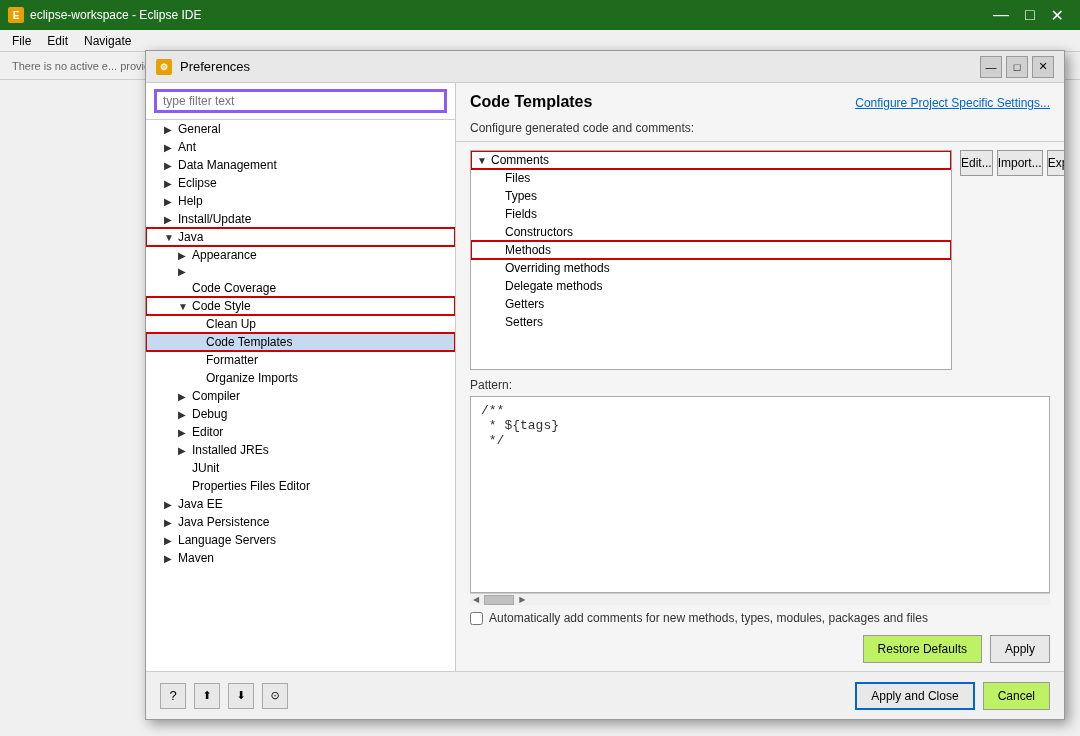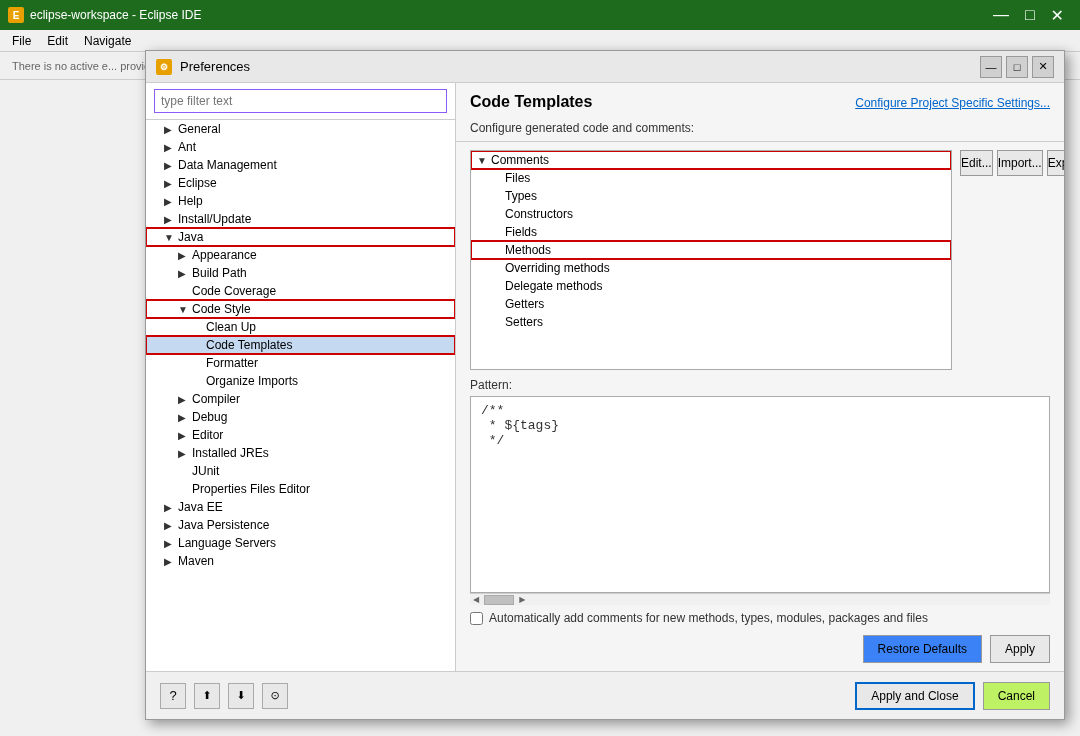--- a/index.html
+++ b/index.html
@@ -144,21 +144,21 @@
     }
 
     .filter-input-wrapper {
       padding: 6px 8px;
       border-bottom: 1px solid #ccc;
     }
 
     .filter-input {
       width: 100%;
       height: 24px;
-      border: 1px solid #8b5cf6;
+      border: 3px solid #8b5cf6;
       padding: 2px 6px;
       font-size: 12px;
       color: #888;
       background: white;
     }
 
     .tree-area {
       flex: 1;
       overflow-y: auto;
       overflow-x: hidden;
@@ -388,21 +388,21 @@
       background: #bef264;
       border: 1px solid #999;
       cursor: pointer;
       font-size: 12px;
       display: flex;
       align-items: center;
       justify-content: center;
     }
 
     .restore-defaults-btn {
-      background: #3b82f6;
+      background: #bef264;
       margin-left: 28px;
     }
 
     .apply-close-btn {
       background: #e8e8e8;
       border: 2px solid #0066cc;
       font-weight: normal;
     }
 
     .apply-btn {
@@ -497,21 +497,20 @@
         <div class="tree-item indent-1 highlight-red">
           <span class="tree-arrow">▼</span>
           <span class="tree-label">Java</span>
         </div>
         <div class="tree-item indent-2">
           <span class="tree-arrow">▶</span>
           <span class="tree-label">Appearance</span>
         </div>
         <div class="tree-item indent-2">
           <span class="tree-arrow">▶</span>
-          <span class="tree-label">Build Path</span>
         </div>
         <div class="tree-item indent-2">
           <span class="tree-arrow" style="opacity:0">▶</span>
           <span class="tree-label">Code Coverage</span>
         </div>
 
         <div class="tree-item indent-2 highlight-red">
           <span class="tree-arrow">▼</span>
           <span class="tree-label">Code Style</span>
         </div>
@@ -596,25 +595,25 @@
             <div class="template-item t-indent-1">
               <span class="template-arrow" style="opacity:0">▶</span>
               <span class="template-label">Files</span>
             </div>
             <div class="template-item t-indent-1">
               <span class="template-arrow" style="opacity:0">▶</span>
               <span class="template-label">Types</span>
             </div>
             <div class="template-item t-indent-1">
               <span class="template-arrow" style="opacity:0">▶</span>
+              <span class="template-label">Fields</span>
+            </div>
+            <div class="template-item t-indent-1">
+              <span class="template-arrow" style="opacity:0">▶</span>
               <span class="template-label">Constructors</span>
-            </div>
-            <div class="template-item t-indent-1">
-              <span class="template-arrow" style="opacity:0">▶</span>
-              <span class="template-label">Fields</span>
             </div>
 
             <div class="template-item t-indent-1 template-highlight">
               <span class="template-arrow" style="opacity:0">▶</span>
               <span class="template-label">Methods</span>
             </div>
             <div class="template-item t-indent-1">
               <span class="template-arrow" style="opacity:0">▶</span>
               <span class="template-label">Overriding methods</span>
             </div>

